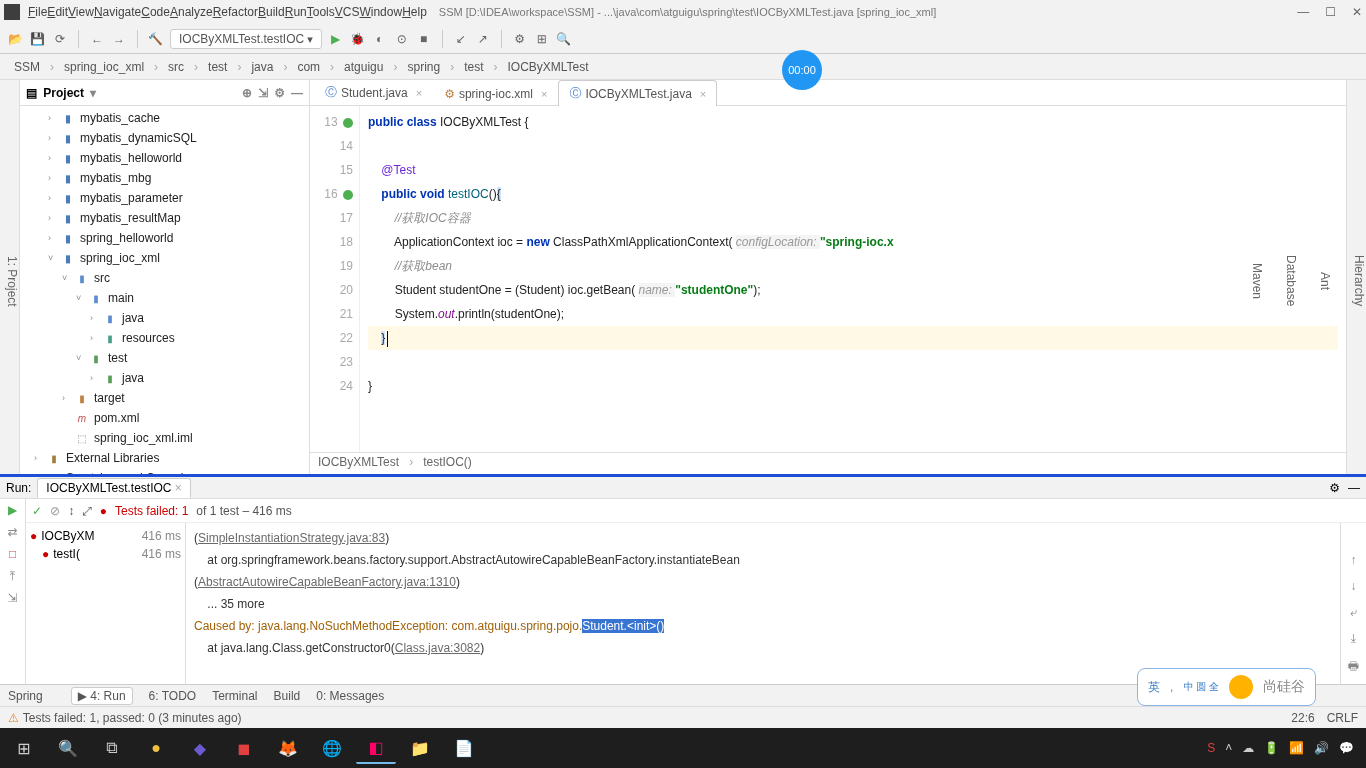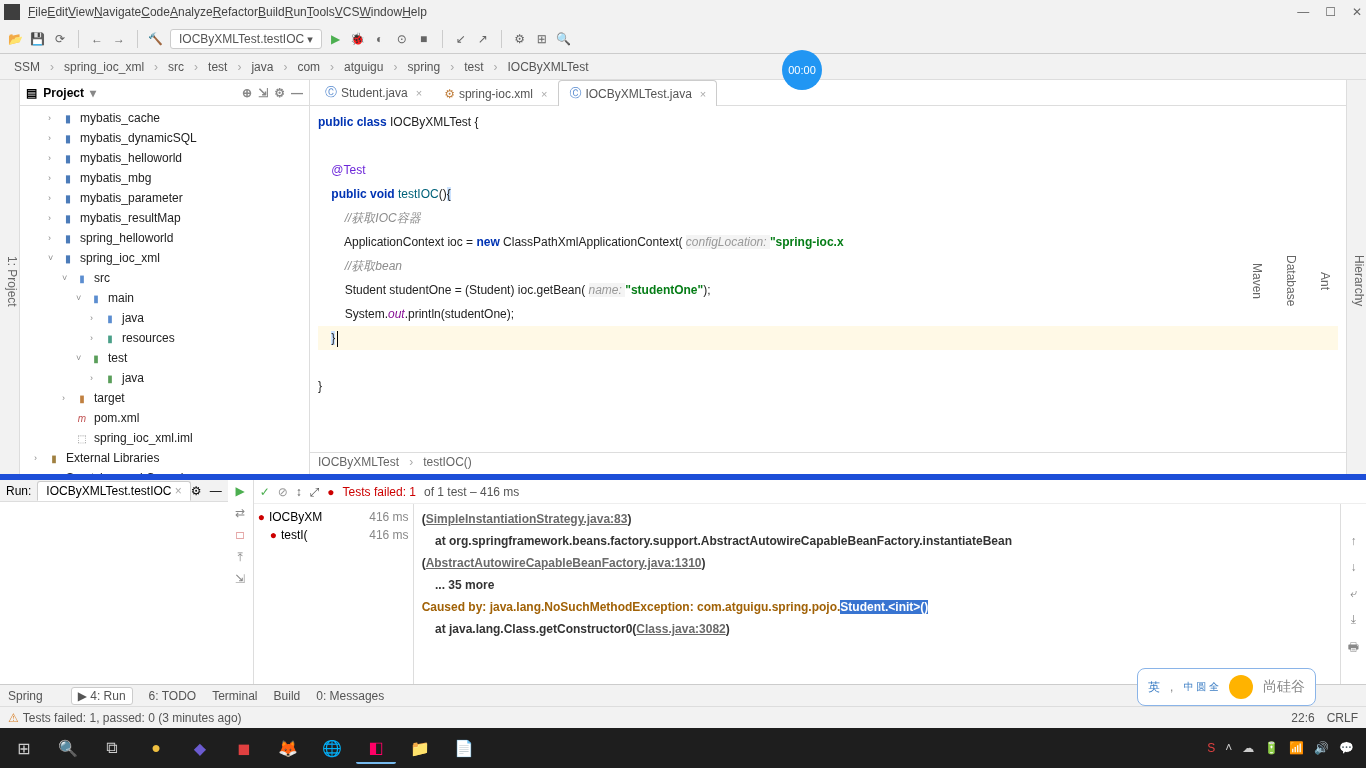--- a/index.html
+++ b/index.html
@@ -47,33 +47,33 @@
 .kw { color: #0033b3; font-weight: bold; }
 .ann { color: #6d28d9; }
 .str { color: #067d17; font-weight: bold; }
 .cmt { color: #8c8c8c; font-style: italic; }
 .hint { color: #999; font-style: italic; background: #f4f4f4; }
 .fn { color: #00627a; }
 .static-f { color: #871094; font-style: italic; }
 .hl-line { background: #fff9e6; display: inline-block; width: 100%; }
 .hl-brace { background: #cde3ff; }
 .code-footer { height: 22px; border-top: 1px solid #ddd; padding: 2px 8px; font-size: 11px; color: #666; display: flex; gap: 10px; }
-.run-panel { height: 210px; border-top: 6px solid #1d4ed8; background: #fff; display: flex; flex-direction: row; }
+.run-panel { height: 210px; border-top: 3px solid #1d4ed8; background: #fff; display: flex; flex-direction: column; }
 .run-header { height: 22px; background: #f2f2f2; border-bottom: 1px solid #ddd; display: flex; align-items: center; padding: 0 6px; font-size: 11px; }
 .run-header .tab-run { background: #fff; border: 1px solid #ccc; border-bottom-color: #fff; padding: 2px 8px; border-radius: 3px 3px 0 0; }
 .run-header .spacer { flex: 1; }
 .run-body { flex: 1; display: flex; min-height: 0; }
 .run-left-icons { width: 26px; border-right: 1px solid #ddd; display: flex; flex-direction: column; align-items: center; padding-top: 4px; gap: 8px; color: #888; font-size: 12px; }
 .run-left-icons .play { color: #4caf50; }
 .run-tests { width: 160px; border-right: 1px solid #ddd; font-size: 11px; padding: 4px; }
 .run-tests .row { display: flex; align-items: center; gap: 4px; padding: 2px 0; }
 .run-toolbar { height: 24px; display: flex; align-items: center; gap: 8px; padding: 0 6px; border-bottom: 1px solid #eee; font-size: 11px; color: #555; }
 .run-toolbar .fail-txt { color: #c00; }
 .run-console { flex: 1; display: flex; flex-direction: column; min-width: 0; }
-.console-out { flex: 1; overflow: auto; font-family: Consolas, monospace; font-size: 13px; line-height: 22px; padding: 4px 8px; color: #333; white-space: pre; font-weight: bold; }
+.console-out { flex: 1; overflow: auto; font-family: Consolas, monospace; font-size: 13px; line-height: 22px; padding: 4px 8px; color: #333; white-space: pre; }
 .console-out .link { color: #6a6a6a; text-decoration: underline; }
 .console-out .err { color: #a16207; }
 .console-out .sel { background: #3874d1; color: #fff; }
 .run-right-icons { width: 26px; border-left: 1px solid #ddd; display: flex; flex-direction: column; align-items: center; padding-top: 30px; gap: 12px; color: #888; font-size: 12px; }
 .bottom-bar { height: 22px; background: #f2f2f2; border-top: 1px solid #ccc; display: flex; align-items: center; padding: 0 8px; font-size: 11px; color: #555; gap: 16px; }
 .status-bar { height: 22px; background: #f2f2f2; border-top: 1px solid #ddd; display: flex; align-items: center; padding: 0 8px; font-size: 11px; color: #555; }
 .status-bar .spacer { flex: 1; }
 .task-bar { height: 40px; background: #1e1e1e; display: flex; align-items: center; padding: 0 4px; gap: 4px; }
 .task-bar .tb { width: 40px; height: 32px; display: flex; align-items: center; justify-content: center; color: #ccc; font-size: 16px; border-radius: 2px; }
 .task-bar .tb.active { border-bottom: 2px solid #76b9ed; }
@@ -95,20 +95,21 @@
       <span><u>C</u>ode</span>
       <span><u>A</u>nalyze</span>
       <span><u>R</u>efactor</span>
       <span><u>B</u>uild</span>
       <span><u>R</u>un</span>
       <span><u>T</u>ools</span>
       <span><u>V</u>CS</span>
       <span><u>W</u>indow</span>
       <span><u>H</u>elp</span>
     </div>
+  <div class="title-text">SSM [D:\IDEA\workspace\SSM] - ...\java\com\atguigu\spring\test\IOCByXMLTest.java [spring_ioc_xml]</div>
   <div class="win-buttons">
     <span>—</span>
     <span>☐</span>
     <span>✕</span>
   </div>
 </div>
 
 <div class="toolbar">
   <span class="icon">📂</span>
   <span class="icon">💾</span>
@@ -283,20 +284,34 @@
           <span>spring-ioc.xml</span>
           <span class="close">×</span>
         </div>
         <div class="tab active">
           <span style="color:#5b8dd0">Ⓒ</span>
           <span>IOCByXMLTest.java</span>
           <span class="close">×</span>
         </div>
       </div>
     <div class="code-wrap">
+      <div class="gutter" id="gutter">
+          <div>13 <span class="mark"></span></div>
+          <div>14</div>
+          <div>15</div>
+          <div>16 <span class="mark"></span></div>
+          <div>17</div>
+          <div>18</div>
+          <div>19</div>
+          <div>20</div>
+          <div>21</div>
+          <div>22</div>
+          <div>23</div>
+          <div>24</div>
+        </div>
       <div class="code" id="code"><div><span class="kw">public class </span>IOCByXMLTest {</div><div>&nbsp;</div><div>    <span class="ann">@Test</span></div><div>    <span class="kw">public void </span><span class="fn">testIOC</span>()<span class="hl-brace">{</span></div><div>        <span class="cmt">//获取IOC容器</span></div><div>        ApplicationContext ioc = <span class="kw">new </span>ClassPathXmlApplicationContext( <span class="hint">configLocation: </span><span class="str">"spring-ioc.x</span></div><div>        <span class="cmt">//获取bean</span></div><div>        Student studentOne = (Student) ioc.getBean( <span class="hint">name: </span><span class="str">"studentOne"</span>);</div><div>        System.<span class="static-f">out</span>.println(studentOne);</div><div class="hl-line">    <span class="hl-brace">}</span><span class="cursor"></span></div><div>&nbsp;</div><div>}</div></div>
     </div>
     <div class="code-footer" id="code-footer">
         <span>IOCByXMLTest</span>
         <span style="color: rgb(170, 170, 170);">›</span>
         <span>testIOC()</span>
       </div>
   </div>
 
   <div class="right-gutter" id="right-gutter">

